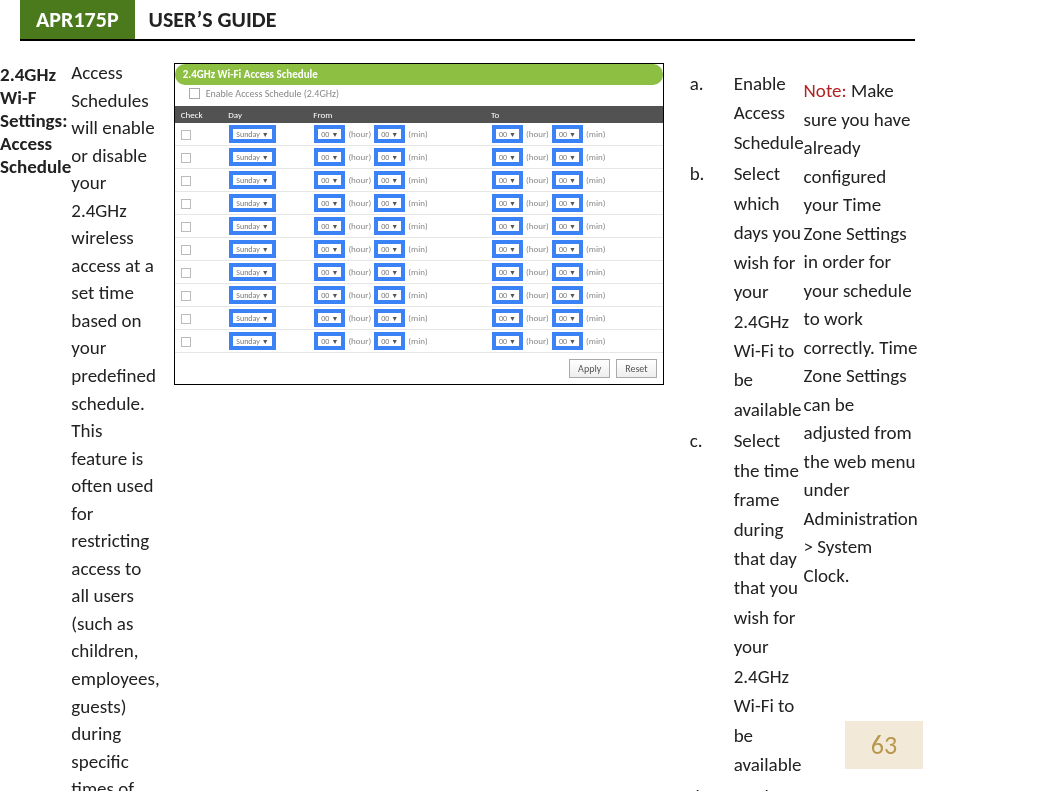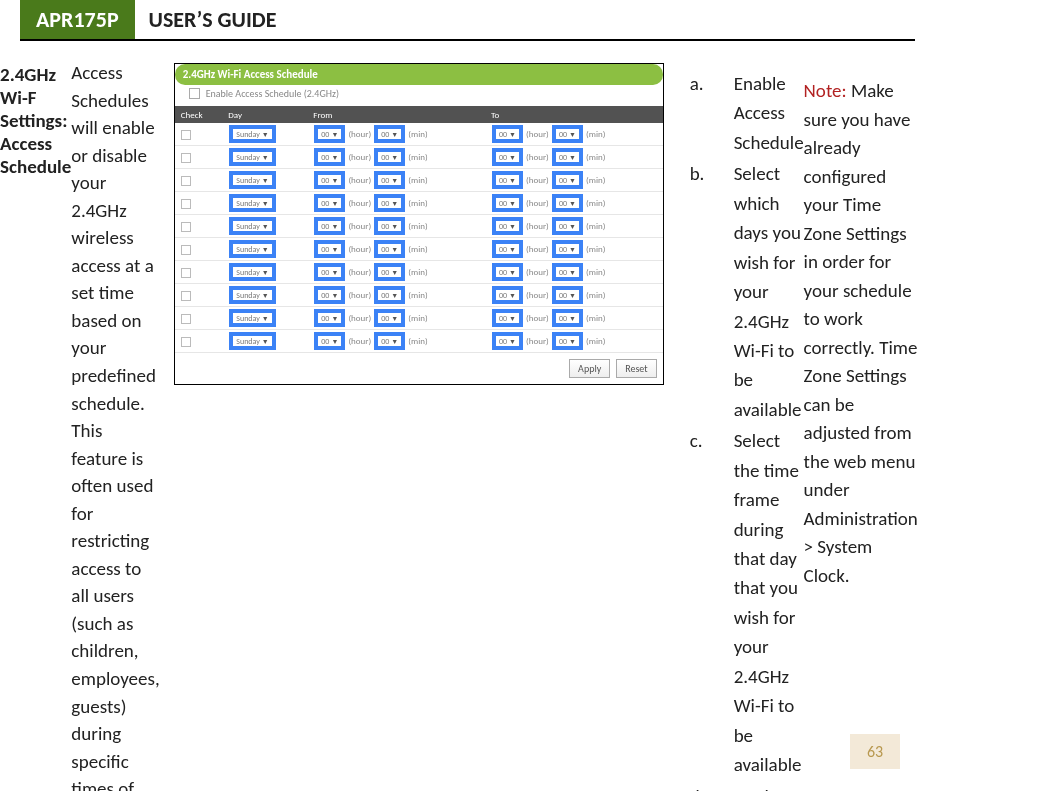--- a/index.html
+++ b/index.html
@@ -30,21 +30,21 @@
   
   .steps{margin:10px 0 0 0;font-size:19px;line-height:1.55;}
   .steps ol{list-style:none;padding:0;margin:0;}
   .steps li{display:flex;gap:22px;margin-bottom:2px;}
   .steps li .marker{width:22px;text-align:left;flex-shrink:0;padding-left:26px;}
   .steps li .txt{flex:1;}
   
   .note{margin-top:18px;font-size:19px;line-height:1.5;}
   .note .label{color:#b22222;}
   
-  .pagenum{position:absolute;right:35px;bottom:22px;background:#f3e9d8;color:#b8984f;font-size:16px;padding:8px 10px;min-width:30px;text-align:center;}
+  .pagenum{position:absolute;right:12px;bottom:22px;background:#f3e9d8;color:#b8984f;font-size:26px;padding:8px 24px;min-width:30px;text-align:center;}
   
   .intro-narrow{max-width:480px;}
 </style>
 </head>
 <body>
 
 <div class="page">
   <div class="header">
     <div class="model-badge">APR175P</div>
     <div class="title">USER’S GUIDE</div>

